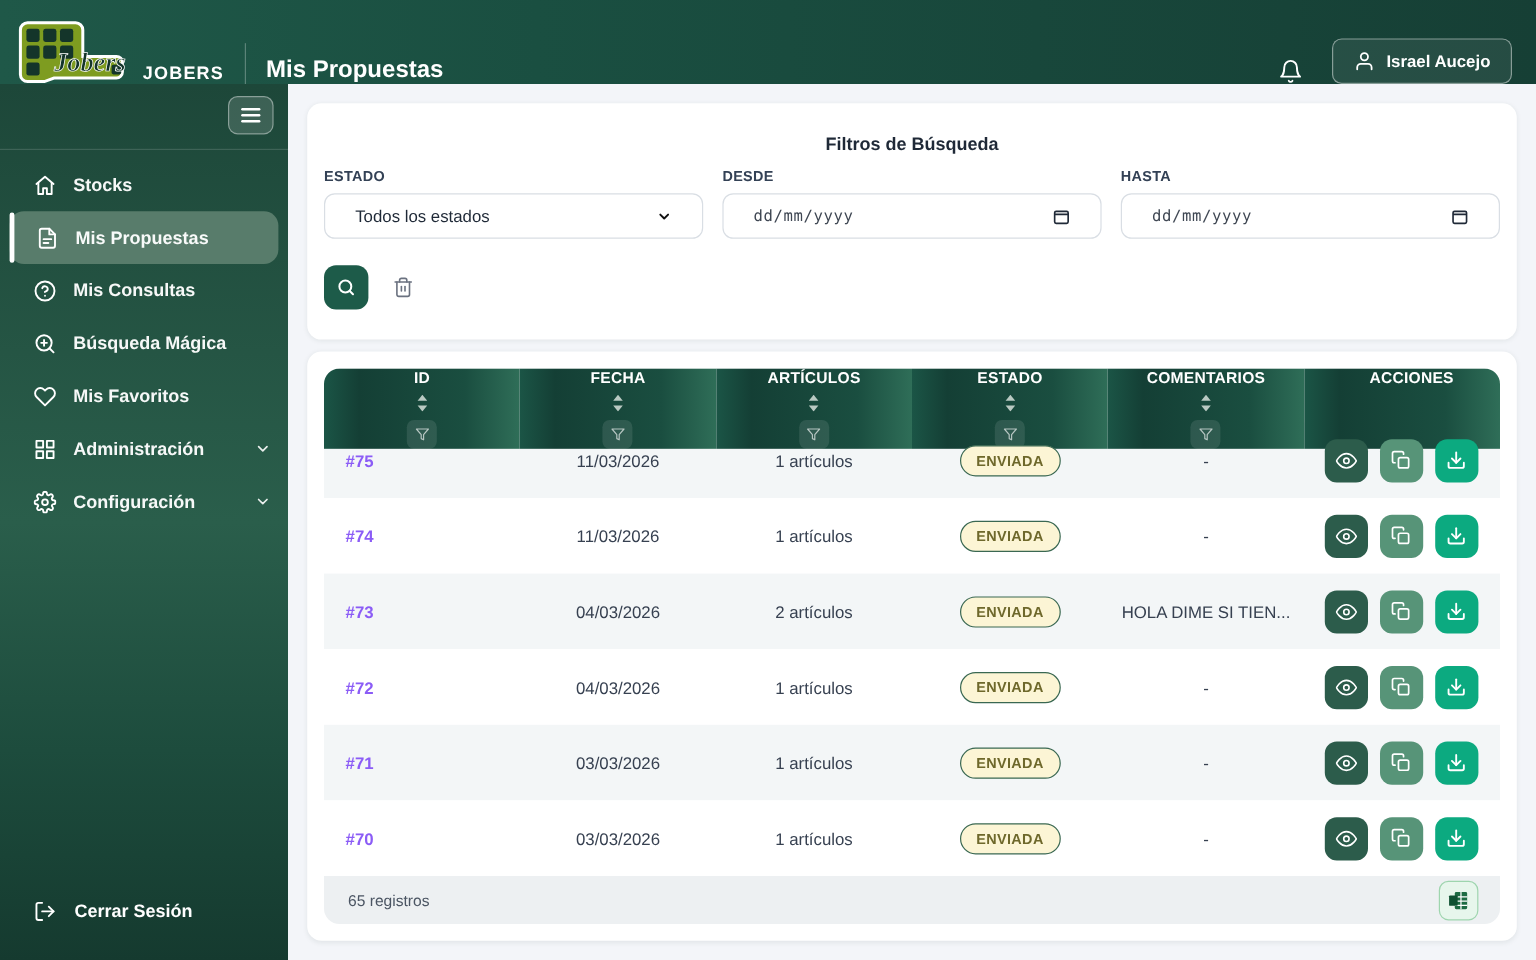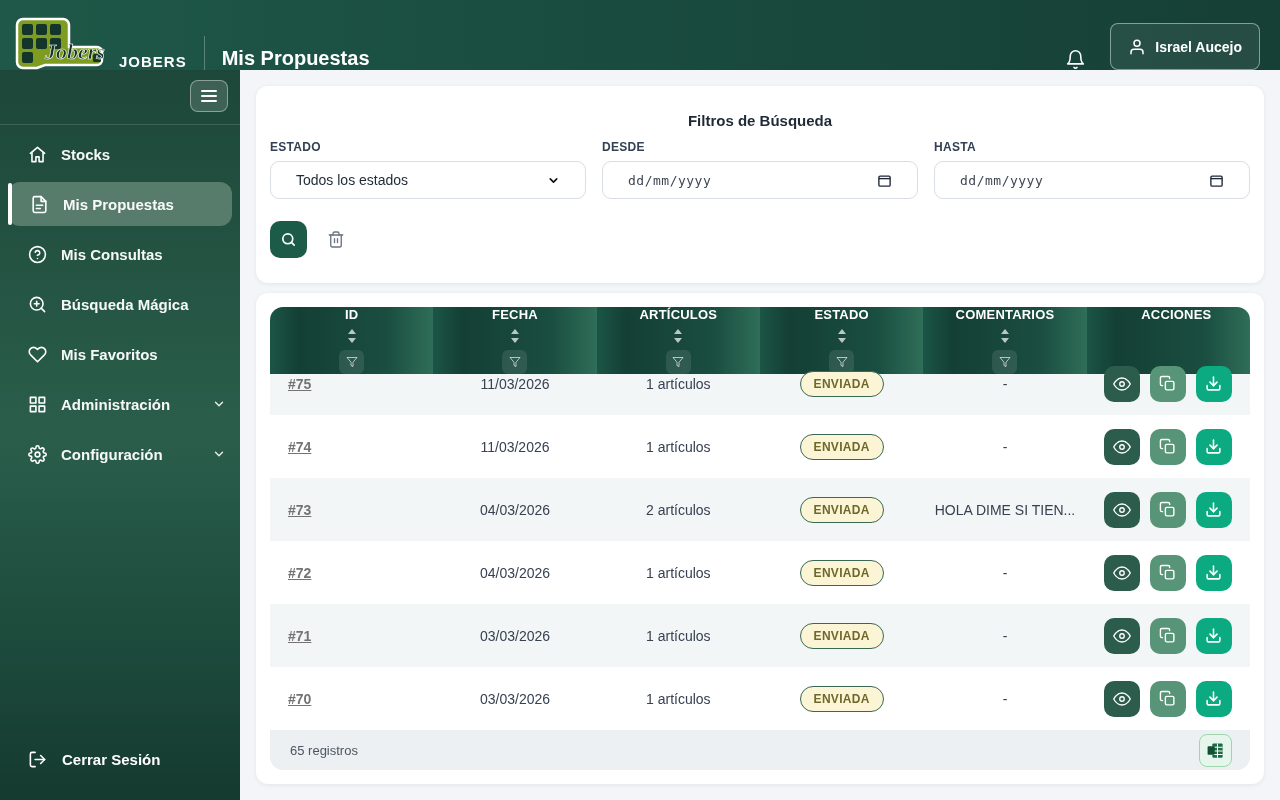--- a/index.html
+++ b/index.html
@@ -20,39 +20,39 @@
   }
   .brand-name { color:#fff; font-size:15px; font-weight:bold; letter-spacing:1px; margin-left:12px; }
   .topbar-divider { width:1px; height:34px; background:rgba(255,255,255,.28); margin:0 17px; }
   .page-title { color:#fff; font-size:20px; font-weight:bold; }
   .topbar-spacer { flex:1; }
   .bell-btn { background:none; border:none; color:#fff; cursor:pointer; margin-right:24px; }
   .user-btn {
     display:flex; align-items:center; gap:9px;
     background:rgba(255,255,255,.07);
     border:1px solid rgba(255,255,255,.45);
-    border-radius:8px; height:47px; padding:0 17px;
+    border-radius:8px; height:38px; padding:0 17px;
     color:#fff; font-size:14px; font-weight:bold; cursor:pointer;
     font-family:"Liberation Sans", sans-serif;
   }
 
   
   .sidebar {
     position:absolute; top:70px; left:0; width:240px; height:730px;
     background:linear-gradient(180deg,#1d4739 0%,#2a5e4b 50%,#1d4c3d 76%,#153a2f 100%);
     z-index:4;
   }
   .hamburger-btn {
     position:absolute; top:10px; right:12px; width:38px; height:32px;
     background:rgba(255,255,255,.14); border:1px solid rgba(255,255,255,.4);
     border-radius:8px; color:#fff; cursor:pointer;
     display:flex; align-items:center; justify-content:center;
   }
   .sidebar-divider { position:absolute; top:54px; left:0; right:0; height:1px; background:rgba(255,255,255,.14); }
-  .nav { position:absolute; top:62px; left:0; right:0; display:flex; flex-direction:column; gap:6px; }
+  .nav { position:absolute; top:62px; left:0; right:0; display:flex; flex-direction:column; }
   .nav-item {
     display:flex; align-items:center; gap:14px;
     height:44px; padding:0 14px 0 28px;
     color:rgba(255,255,255,.96); font-size:15px; font-weight:bold;
     cursor:pointer;
   }
   .nav-item .nav-icon { color:#fff; flex:0 0 auto; }
   .nav-item .chev { margin-left:auto; color:rgba(255,255,255,.9); }
   .nav-item.active {
     margin:0 8px; padding:0 6px 0 22px; border-radius:12px;
@@ -110,21 +110,21 @@
   .th.actions-th { justify-content:flex-start; padding-left:16px; }
   .sort-btn { background:none; border:none; color:#b9c9c2; cursor:pointer; padding:0; }
   .funnel-btn {
     width:25px; height:24px; border-radius:6px; border:none;
     background:rgba(255,255,255,.10); color:rgba(255,255,255,.65);
     display:flex; align-items:center; justify-content:center; cursor:pointer;
   }
   .trow { display:grid; grid-template-columns:repeat(6,1fr); height:63px; background:#fff; }
   .trow.striped { background:#f3f6f7; }
   .td { display:flex; align-items:center; justify-content:center; font-size:14px; color:#374151; }
-  .td.id-td { justify-content:flex-start; padding-left:18px; font-weight:bold; color:#737373;text-decoration:underline; }
+  .td.id-td { justify-content:flex-start; padding-left:18px; font-weight:bold; color:#8b5cf6; }
   .td.actions-td { justify-content:flex-start; padding-left:17px; gap:10px; }
   .badge {
     background:#fcf5d5; border:1.5px solid #3a6852; color:#6e682b;
     font-size:12px; font-weight:bold; letter-spacing:.3px;
     padding:5px 13px; border-radius:999px;
   }
   .act-btn {
     width:36px; height:36px; border-radius:10px; border:none; color:#fff;
     display:flex; align-items:center; justify-content:center; cursor:pointer;
   }

